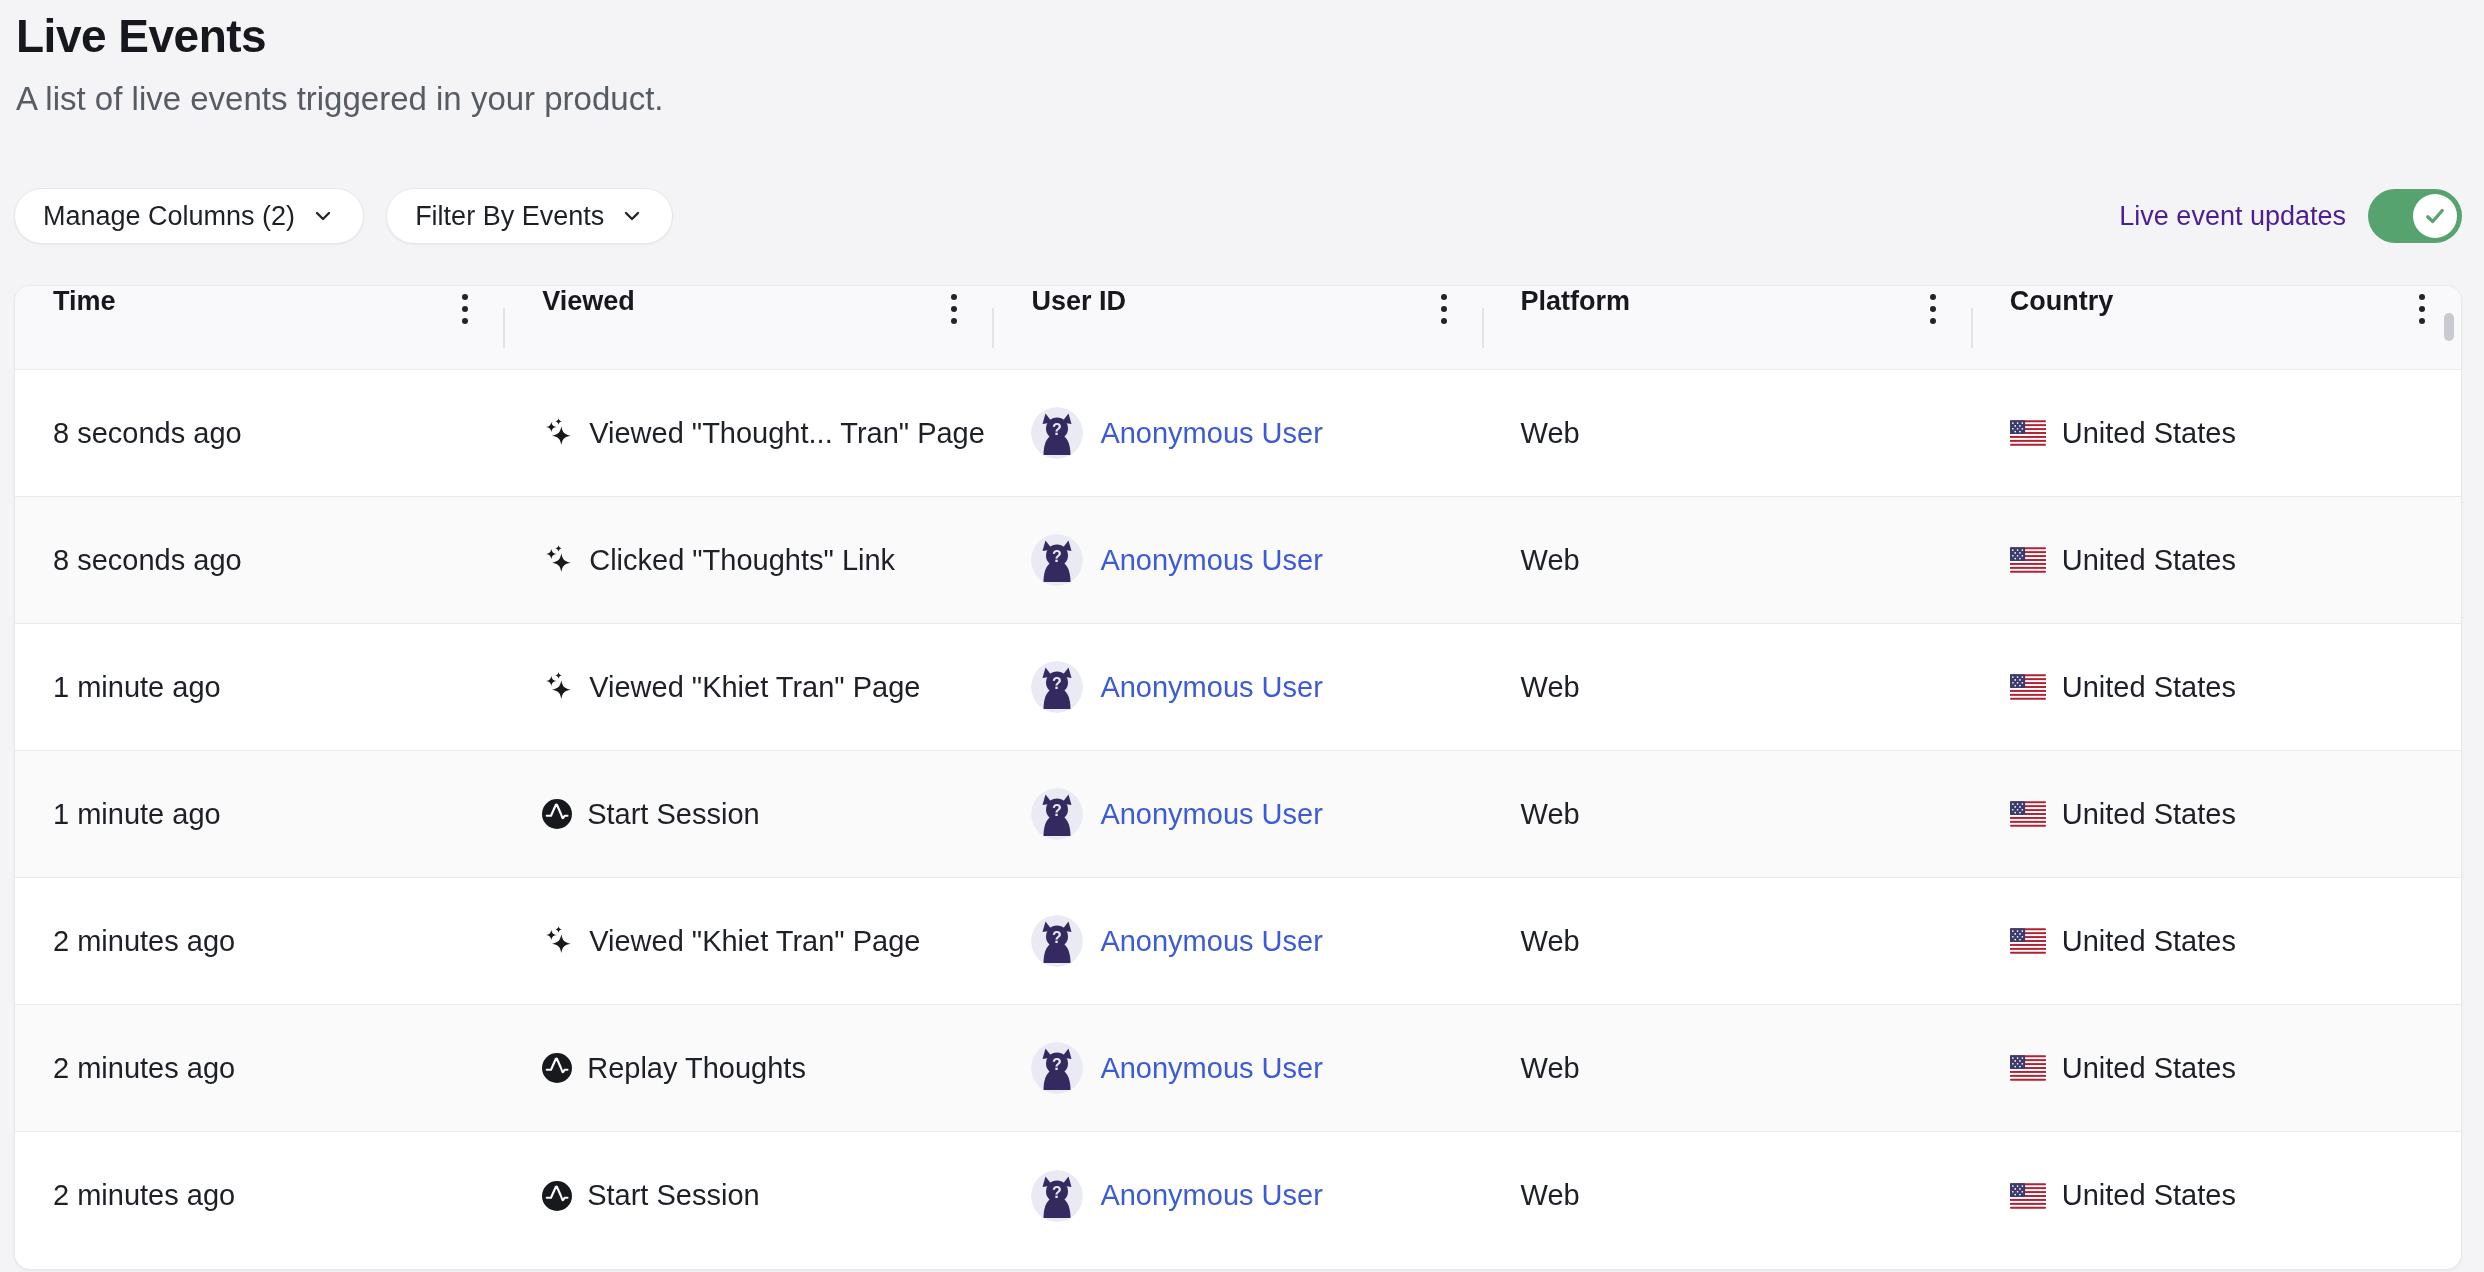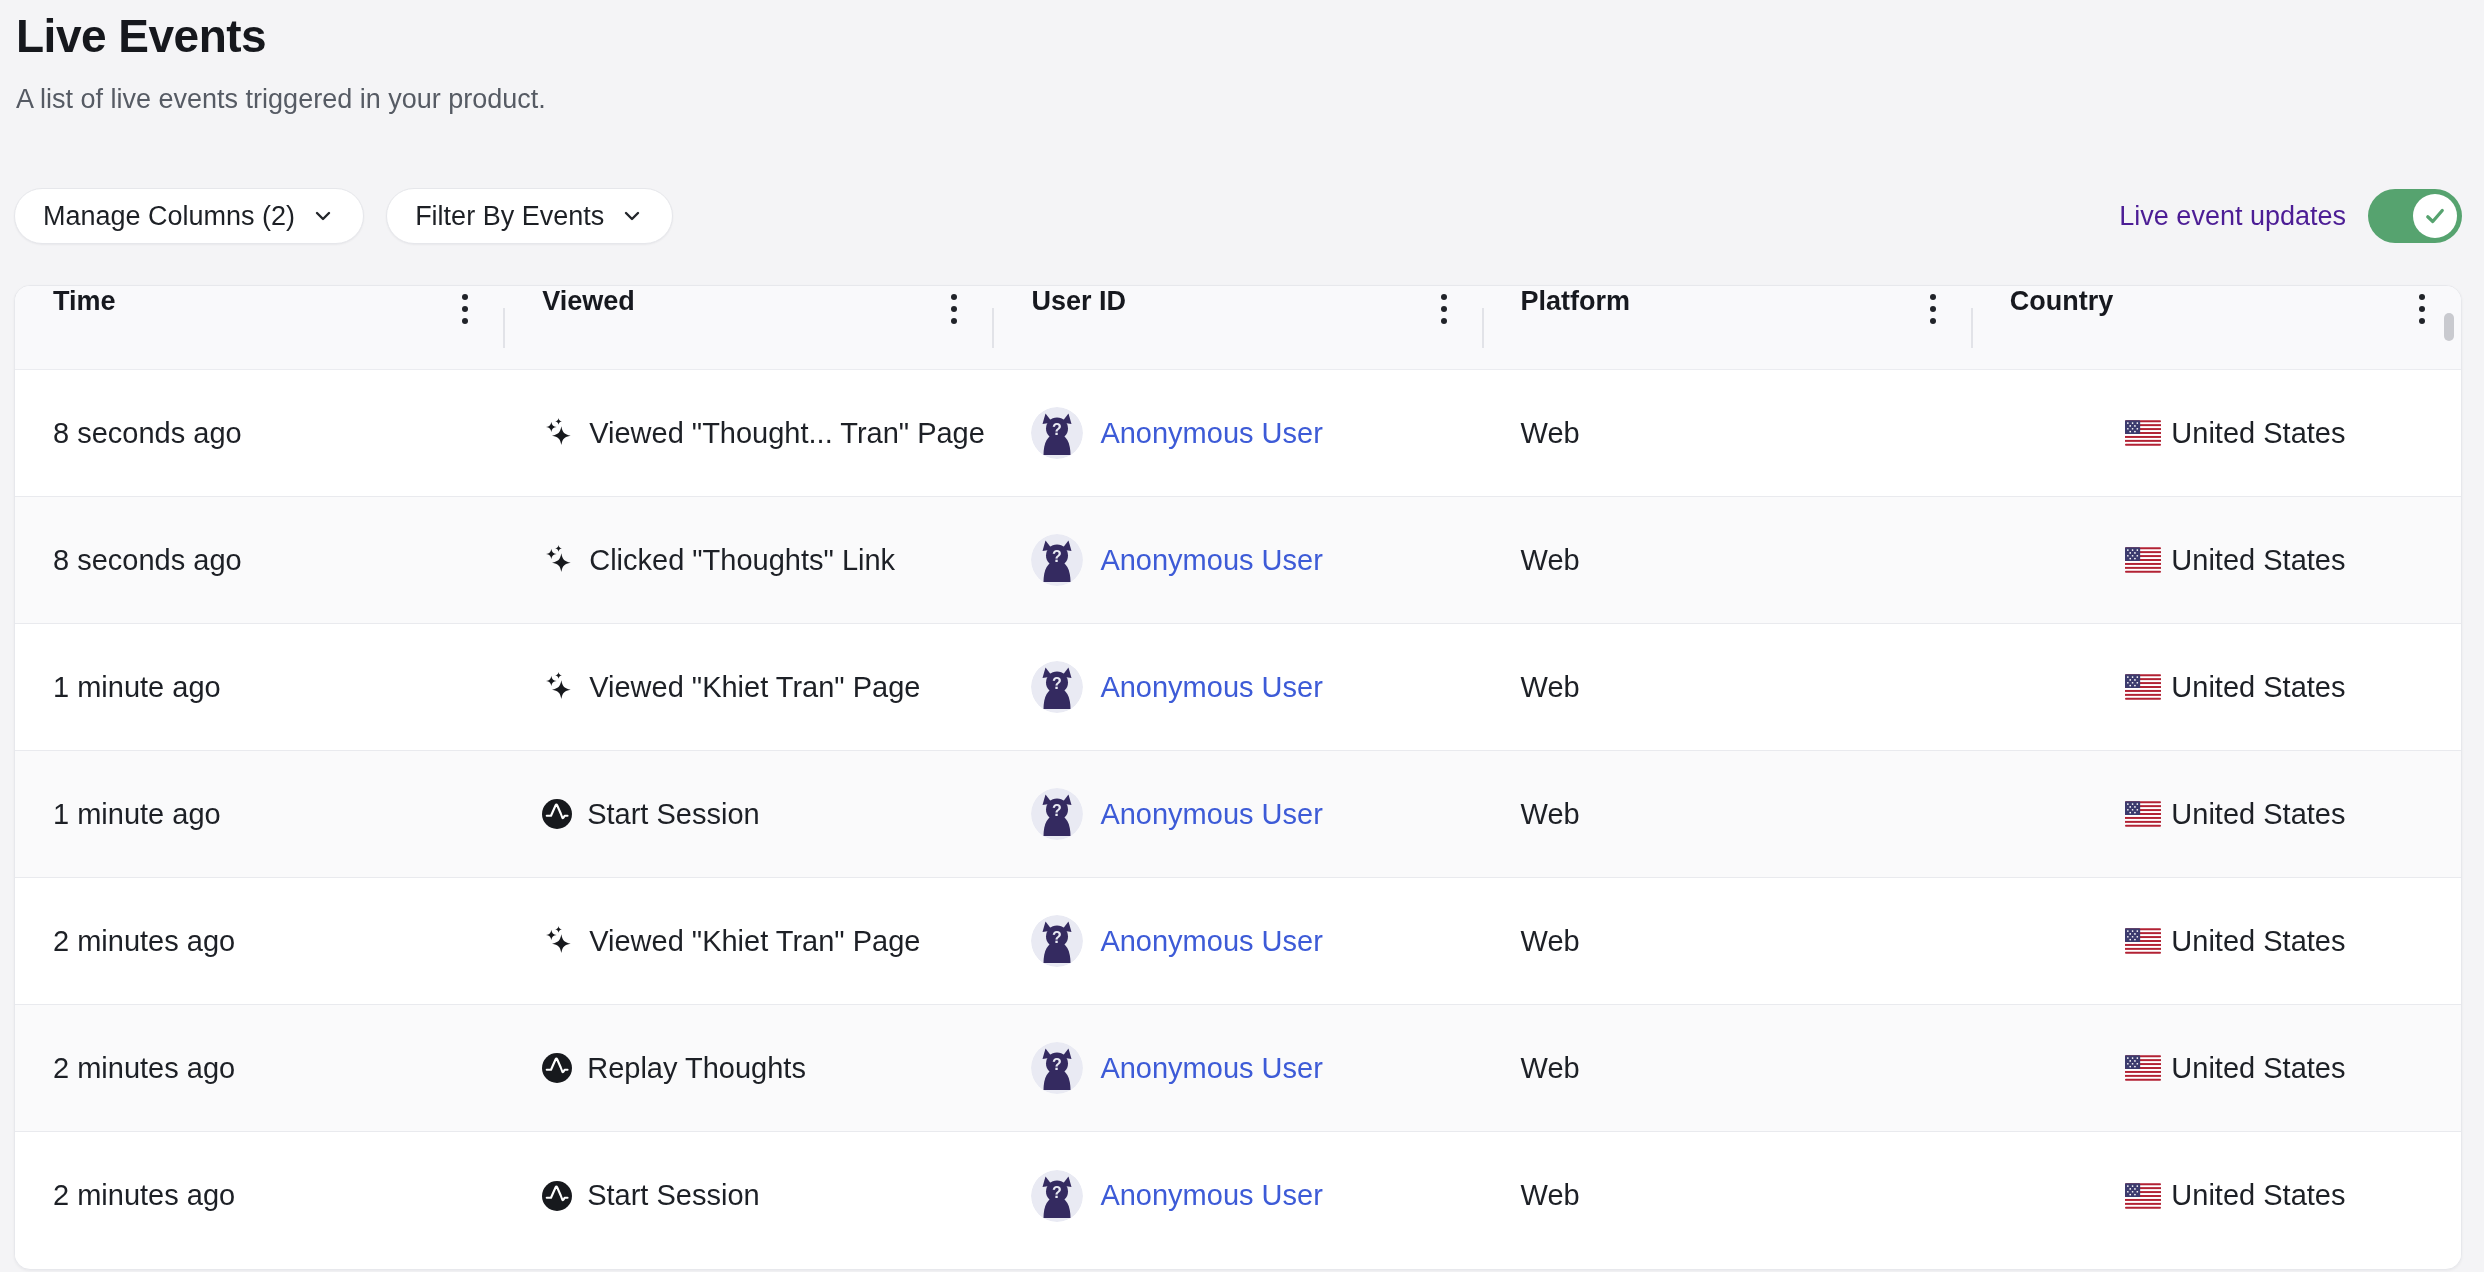--- a/index.html
+++ b/index.html
@@ -17,21 +17,21 @@
     -webkit-font-smoothing:antialiased;
   }
   .page{position:relative;width:2484px;height:1272px;padding-left:20px;}
 
   .page-title{
     position:absolute;left:16px;top:8px;
     font-size:46px;font-weight:700;color:#16181d;letter-spacing:-0.5px;line-height:56px;
   }
   .page-subtitle{
     position:absolute;left:16px;top:82px;
-    font-size:27px;color:var(--text-gray);line-height:34px;
+    font-size:33px;color:var(--text-gray);line-height:34px;
   }
 
   .toolbar{
     position:absolute;left:14px;top:188px;width:2448px;height:56px;
     display:flex;align-items:center;
   }
   .btn{
     height:56px;border-radius:28px;background:#ffffff;border:1px solid #e6e7eb;
     padding:0 28px;font-size:27px;color:#1d2025;font-family:inherit;
     display:flex;align-items:center;gap:16px;cursor:pointer;
@@ -77,21 +77,21 @@
     border-bottom:1px solid #e9eaee;background:#ffffff;cursor:pointer;
   }
   .row:nth-child(even){background:#fafafb;}
   .row:last-child{border-bottom:none;}
   .cell{display:flex;align-items:center;padding-left:38px;font-size:29px;color:var(--text-dark);min-width:0;}
   .cell.event{gap:15px;}
   .cell.event .evt-icon{flex:none;display:flex;align-items:center;justify-content:center;}
   .cell.user{gap:17px;}
   .avatar{flex:none;width:52px;height:52px;border-radius:50%;display:block;}
   .user-link{color:var(--link-color);text-decoration:none;font-size:29px;}
-  .cell.country{gap:10px;justify-content:center;}
+  .cell.country{gap:16px;}
   .flag{flex:none;display:flex;align-items:center;}
   .scroll-thumb{
     position:absolute;right:7px;top:27px;width:10px;height:28px;border-radius:5px;background:#c9cacf;
   }
 </style>
 </head>
 <body>
 
 <div class="page">
 

